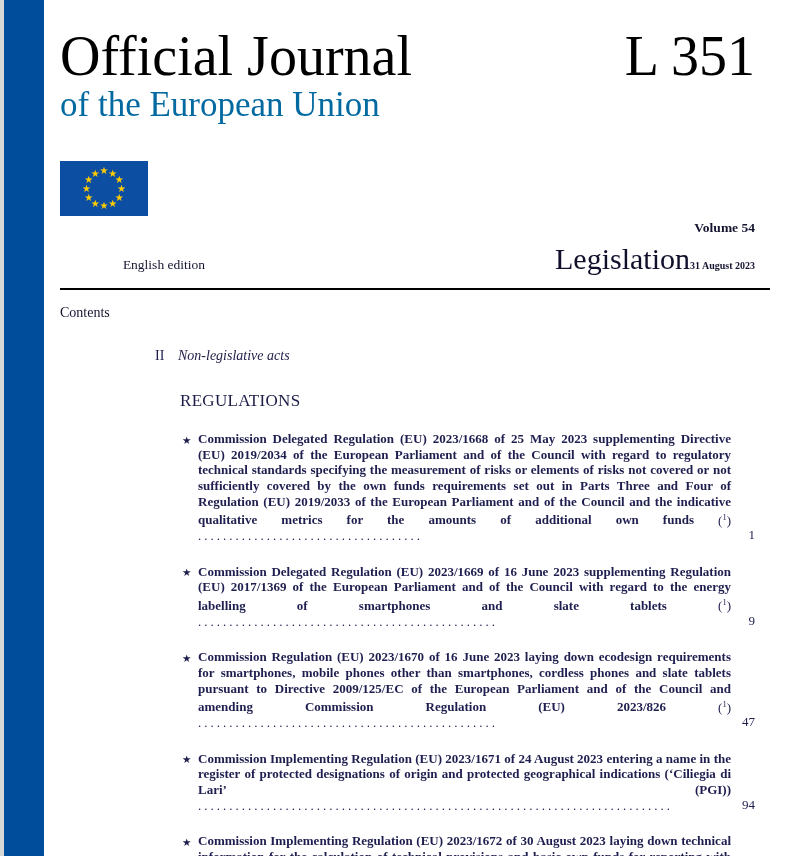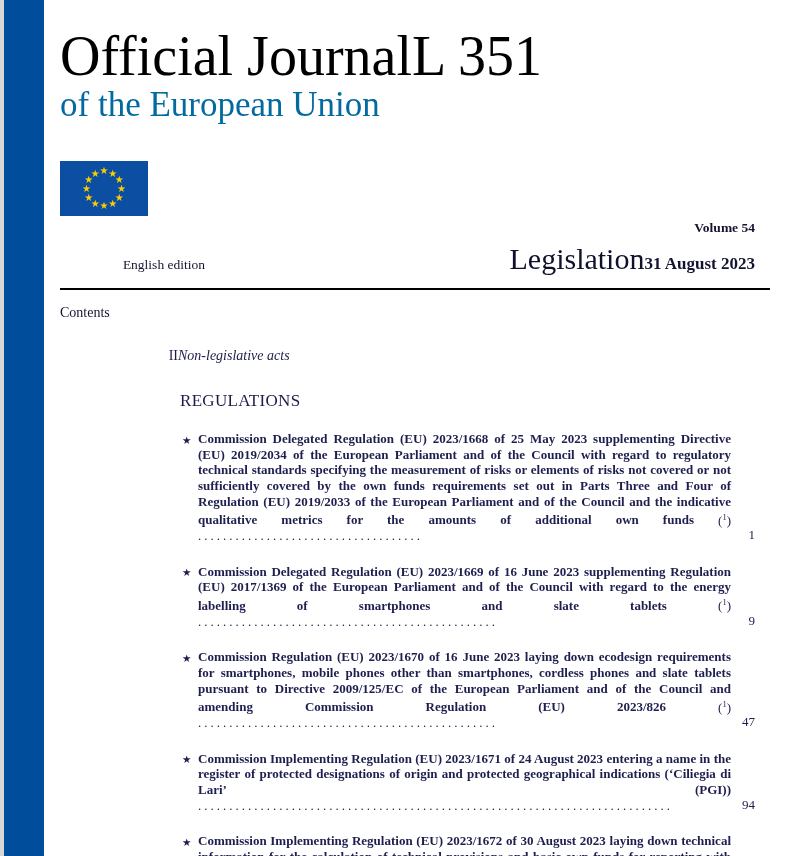--- a/index.html
+++ b/index.html
@@ -3,41 +3,41 @@
 <meta charset="utf-8">
 <style>
   html,body{margin:0;padding:0;background:#fff;}
   body{width:786px;height:856px;overflow:hidden;
        font-family:"Liberation Serif","DejaVu Serif",serif;}
   .page{position:relative;width:786px;height:856px;background:#fff;overflow:hidden;}
   .edge-strip{position:absolute;left:0;top:0;width:4px;height:856px;background:#d7d7d7;}
   .band{position:absolute;left:4px;top:0;width:40px;height:856px;background:var(--bar-blue,#004d9c);}
   .content{position:absolute;left:60px;top:0;width:710px;}
 
-  .masthead{display:flex;align-items:baseline;margin-top:28px;}
+  .masthead{display:flex;justify-content:space-between;align-items:baseline;margin-top:28px;}
   .masthead-title{font-size:56px;line-height:1;color:#000;}
   .issue{font-size:56px;line-height:1;margin-right:15px;color:#000;}
   .subtitle{font-size:35px;line-height:1.15;margin-top:1px;color:#0369a1;}
 
   .flag{position:relative;width:88px;height:55px;margin-top:36px;background:var(--flag-blue,#0b4ea2);}
   .fstar{position:absolute;transform:translate(-50%,-50%);color:var(--star-yellow,#fc0);
          font-size:10px;line-height:1;}
 
   .volume{text-align:right;font-weight:bold;font-size:13.5px;margin:4px 15px 0 0;color:#141430;}
   .edition-row{display:flex;align-items:baseline;margin-top:6px;text-align:right;}
   .edition{width:145px;font-size:13.5px;color:#141430;}
   .kind{flex:1;font-size:30px;color:#10102c;}
-  .date{font-weight:bold;font-size:17px;margin-right:15px;color:#141430;}
+  .date{font-weight:bold;font-size:10px;margin-right:15px;color:#141430;}
 
   .header-rule{border:none;border-top:2px solid #000;margin:12px 0 0 0;height:0;}
   .contents-label{font-size:14px;margin-top:15px;color:#141430;}
 
   .toc{margin-left:95px;width:600px;}
   .section-row{display:flex;margin-top:27px;font-size:14px;color:#1c1c48;}
-  .numeral{width:23px;text-align:right;}
+  .numeral{width:23px;}
   .section-title{font-style:italic;}
   .reg-heading{margin-left:25px;margin-top:27px;font-size:17px;letter-spacing:.3px;color:#1c1c48;}
 
   .toc-item{display:flex;margin-left:27px;margin-top:20px;color:var(--entry-color,#1e1e4f);}
   .star{width:16px;font-size:10.5px;padding-top:2.5px;}
   .entry{flex:1;position:relative;font-weight:bold;font-size:13px;line-height:15.6px;
          text-align:justify;padding-right:24px;}
   .fn{font-weight:normal;}
   .fn sup{font-size:8.5px;}
   .leader{font-weight:normal;letter-spacing:3px;white-space:nowrap;}

